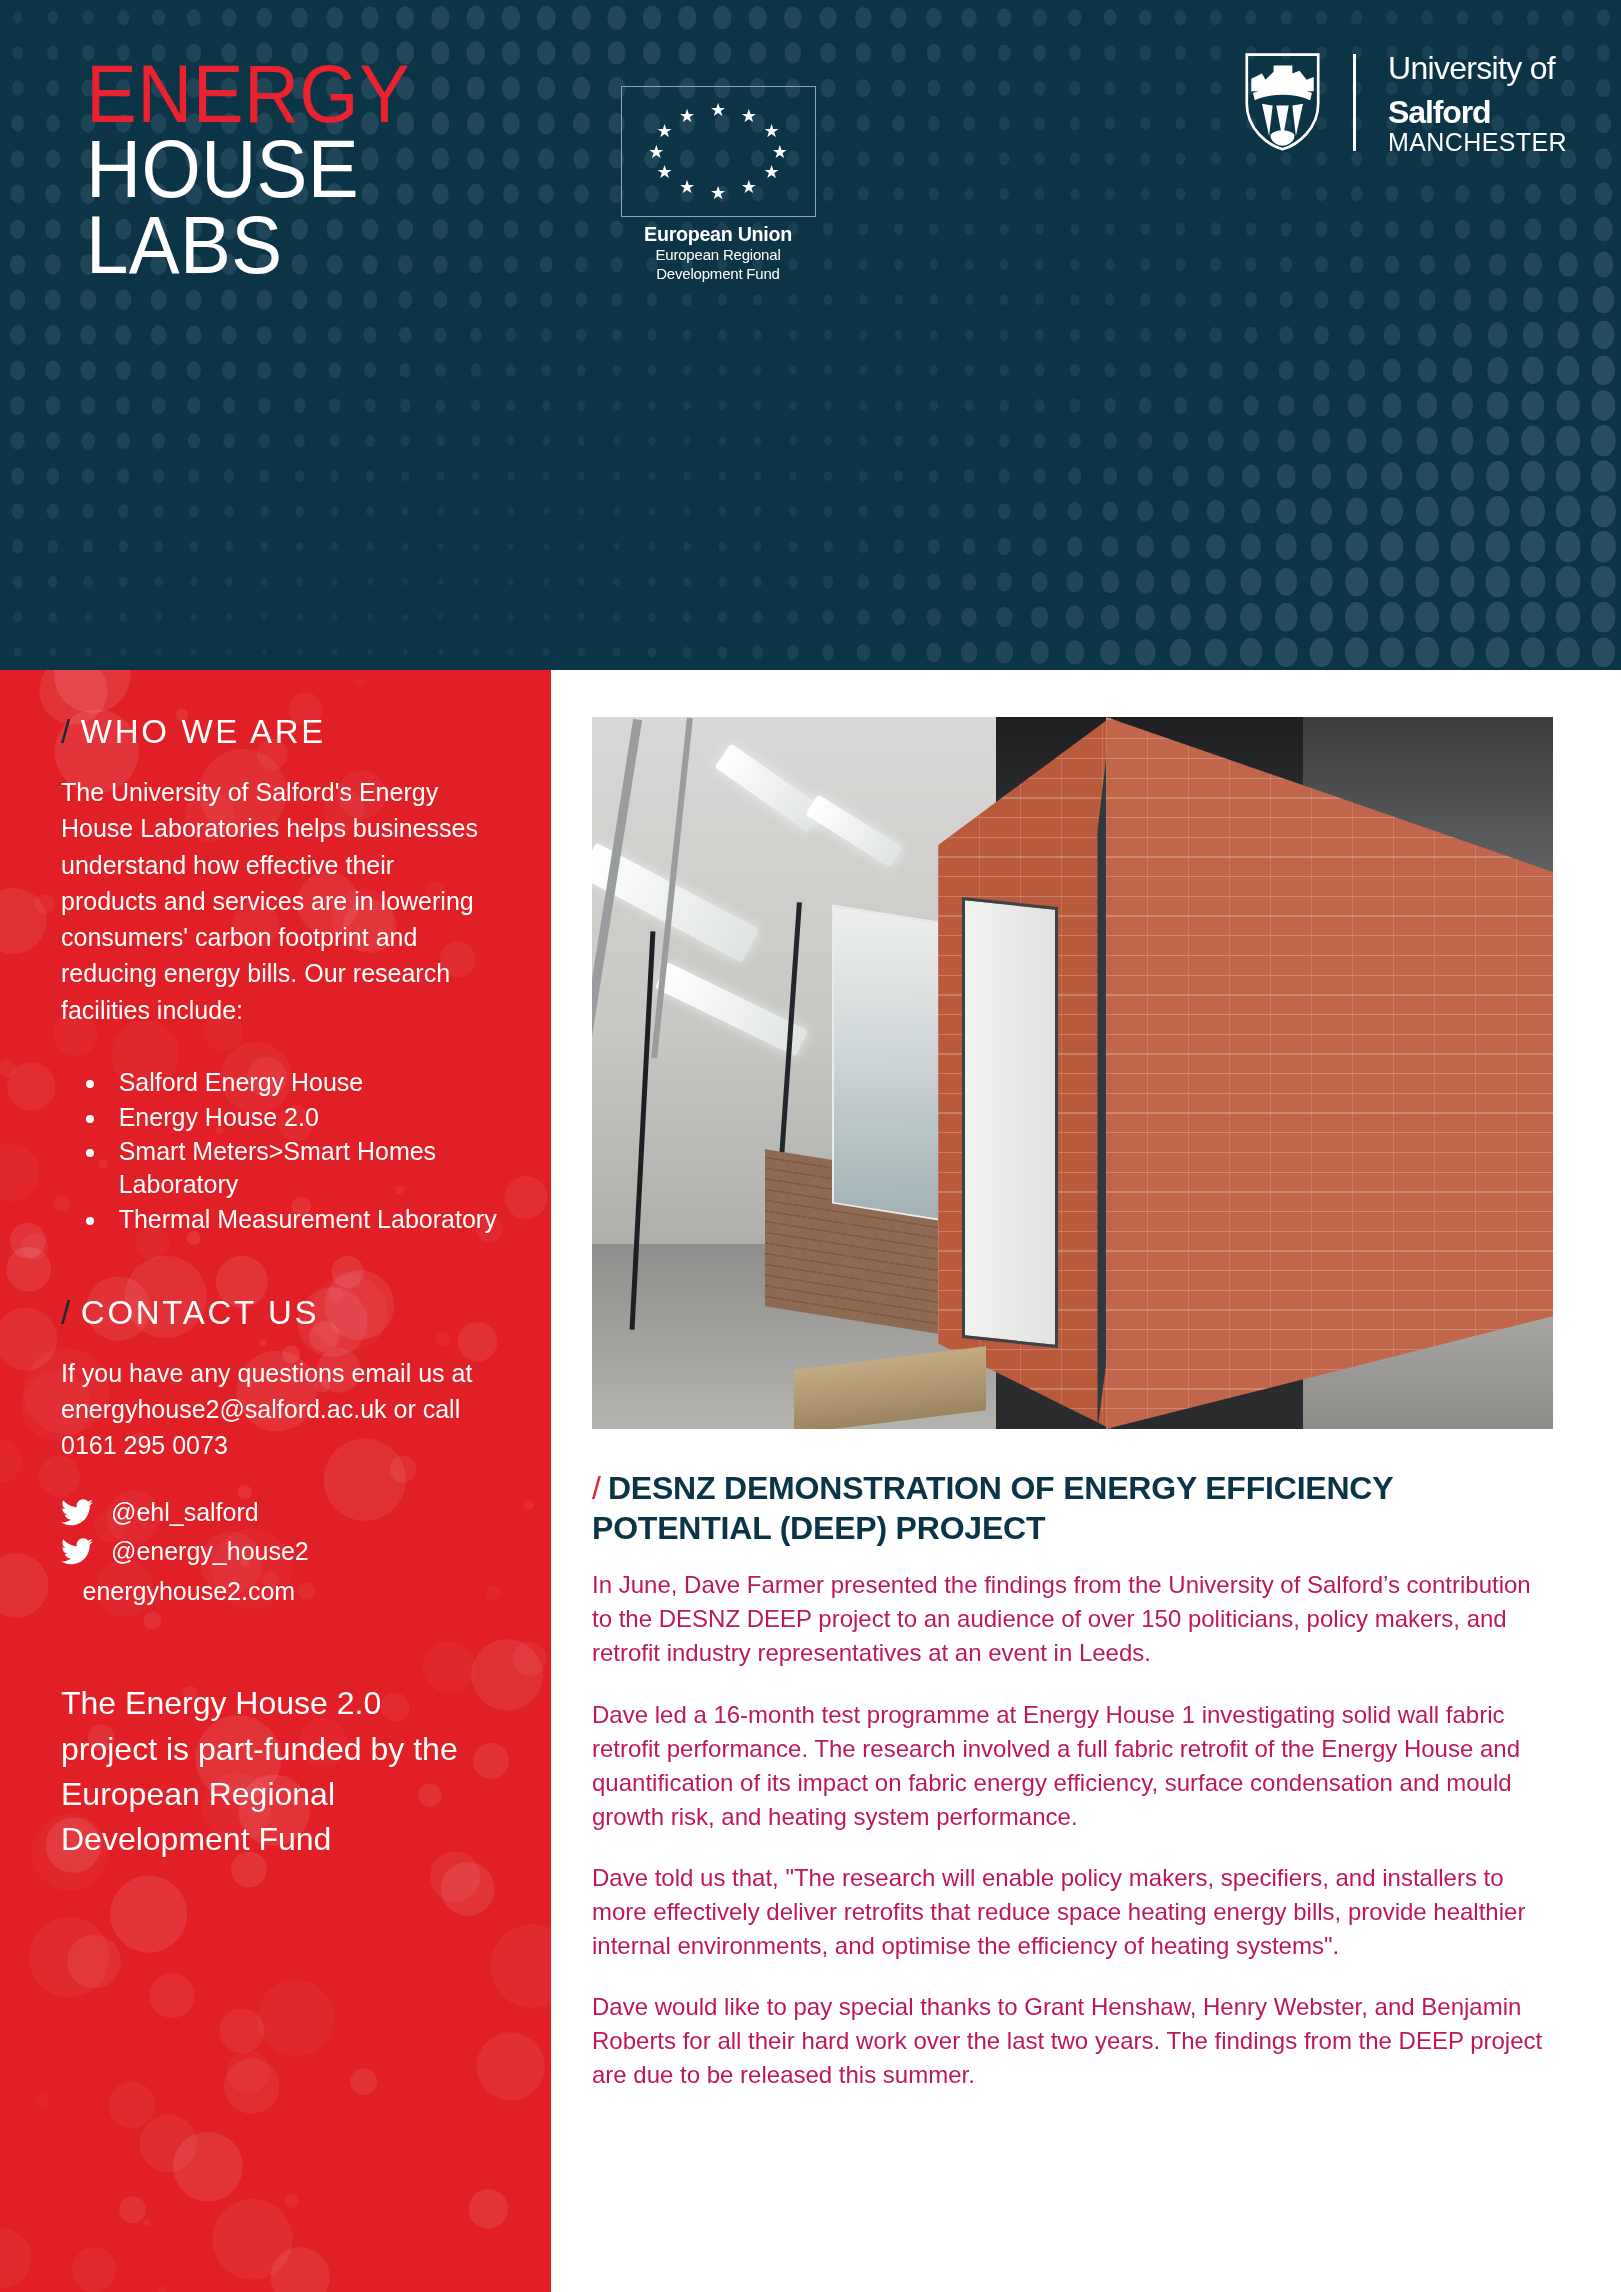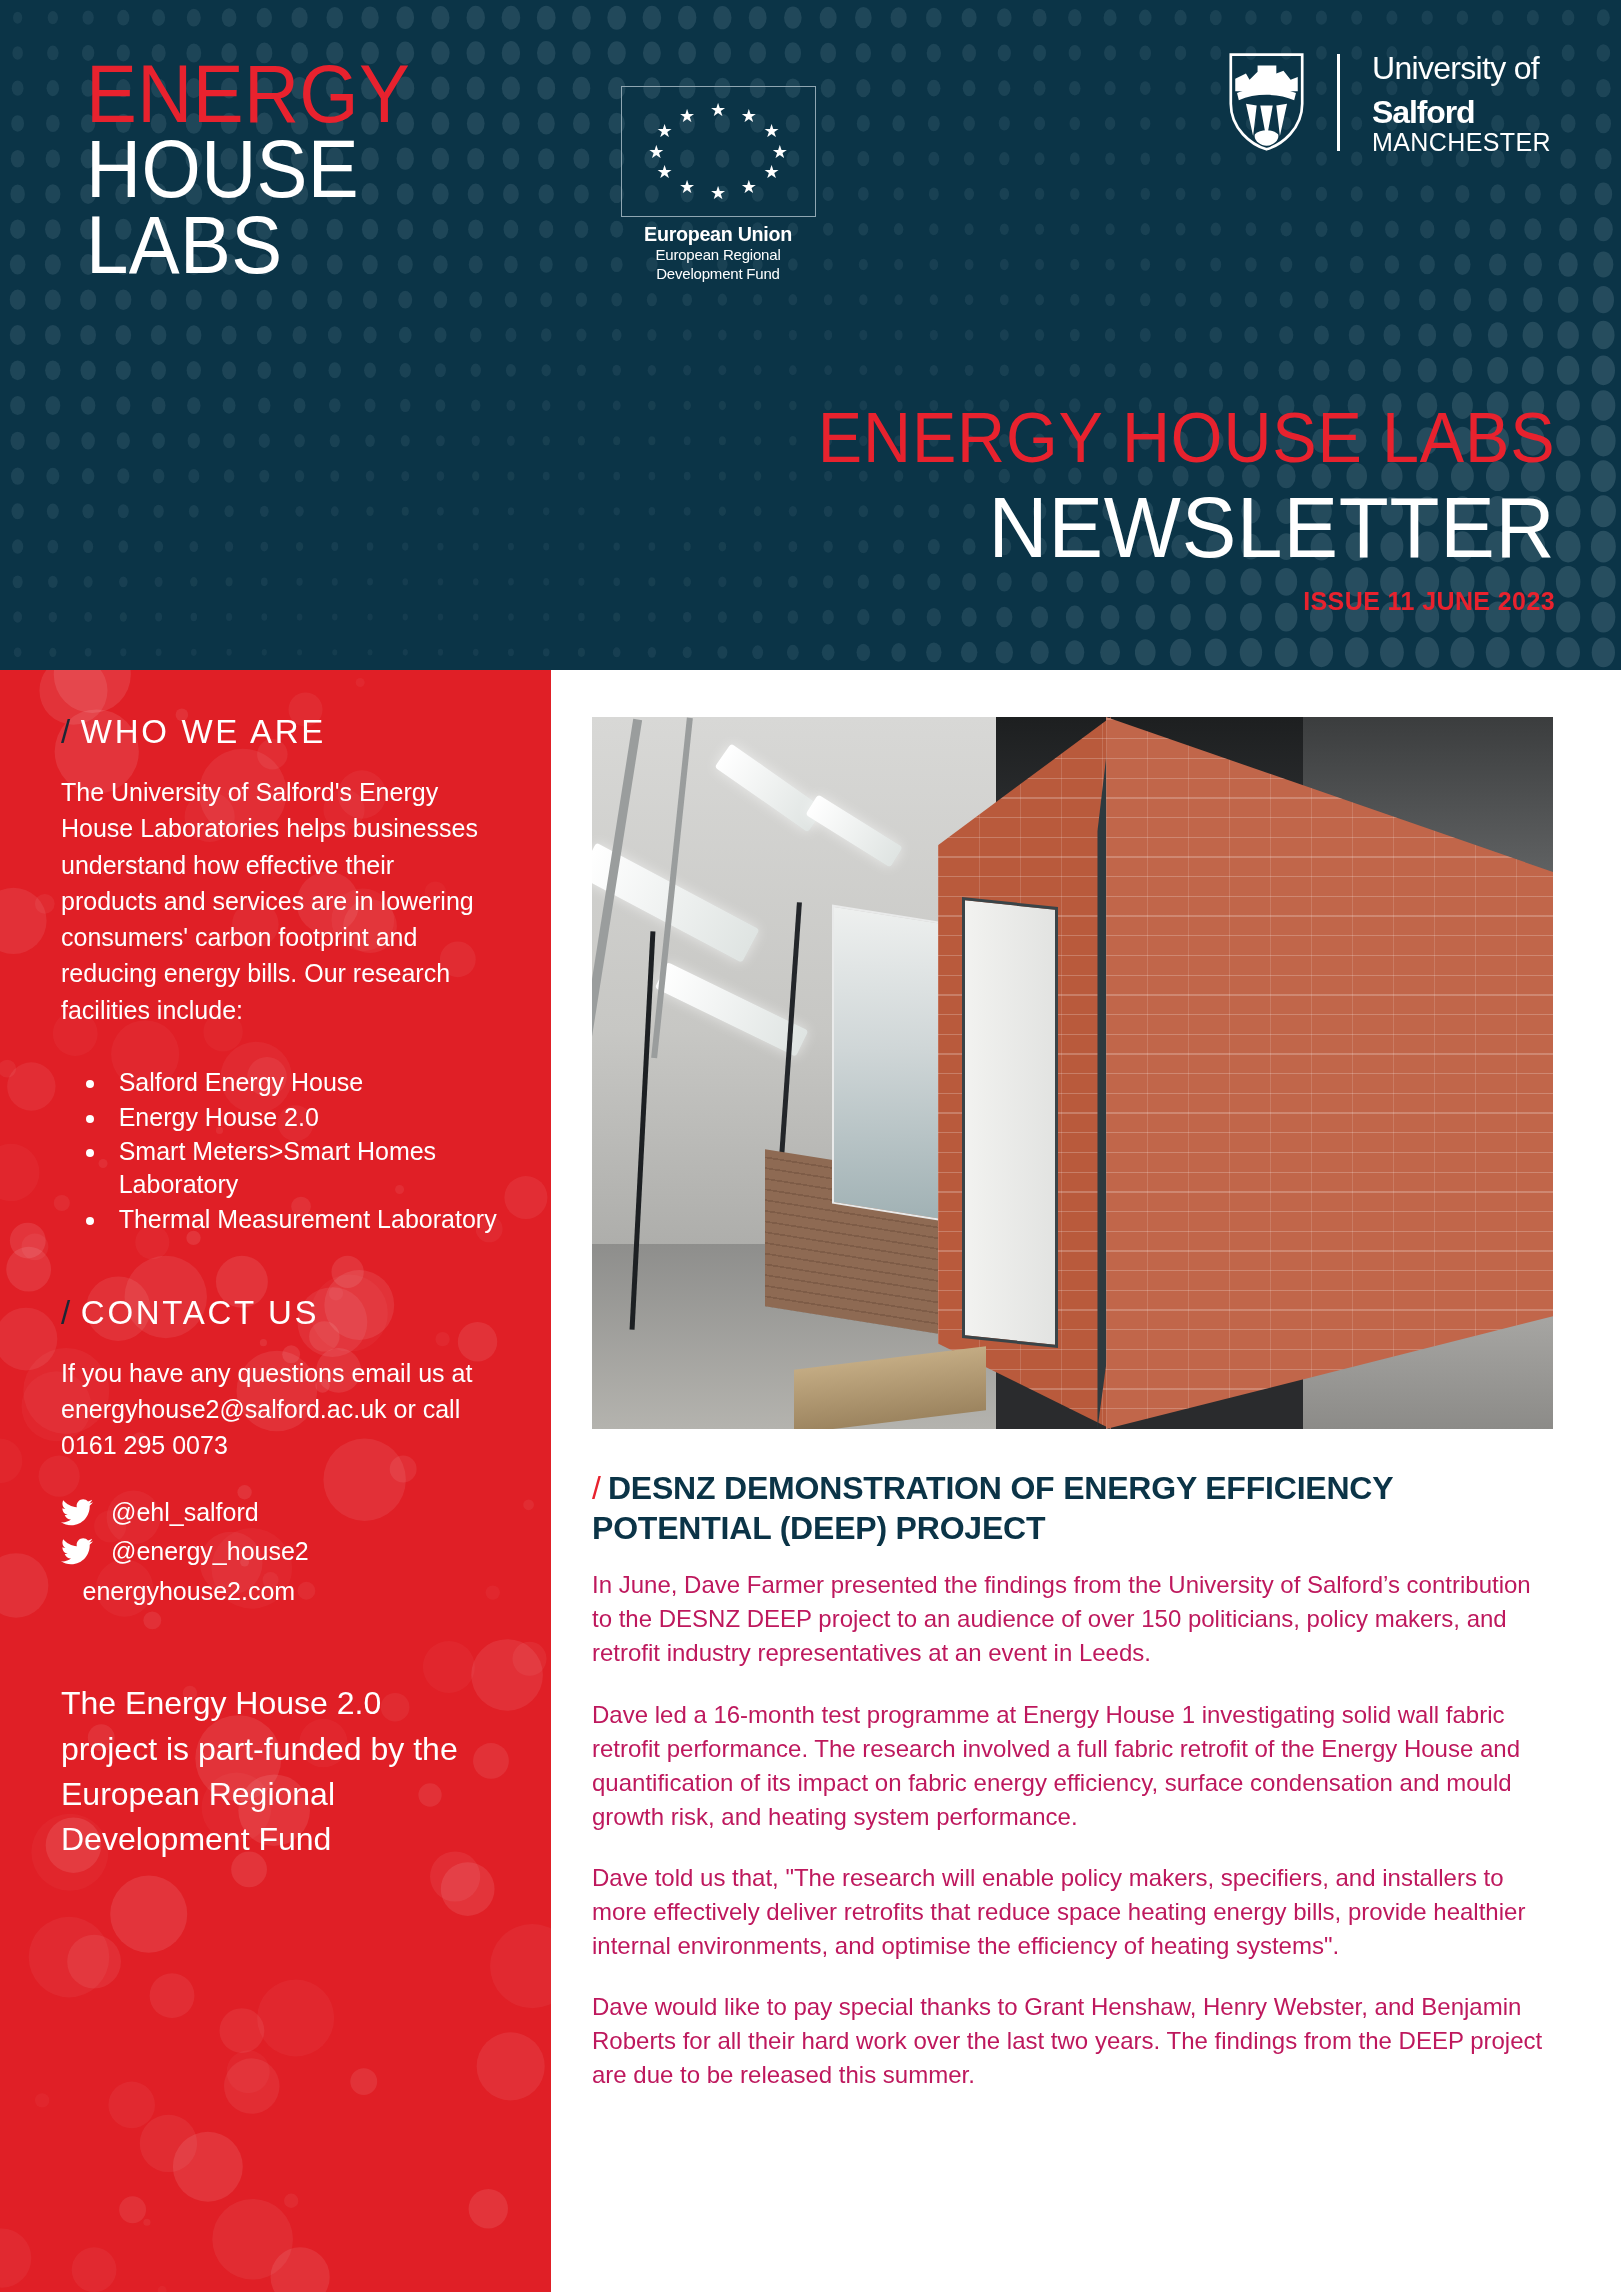--- a/index.html
+++ b/index.html
@@ -84,21 +84,21 @@
   .eu-sub {
     font-size: 15px;
     color: #ffffff;
     line-height: 1.25;
     letter-spacing: -0.2px;
   }
 
   
   .salford {
     position: absolute;
-    right: 70px;
+    right: 54px;
     top: 52px;
     display: flex;
     align-items: flex-start;
     gap: 32px;
   }
   .salford-shield { width: 77px; height: 100px; }
   .salford-rule {
     width: 2.7px;
     height: 97px;
     background: #ffffff;
@@ -1253,25 +1253,20 @@
         <path d="M30 92 C36 86 50 86 56 92 C58 99 50 105 43 105 C36 105 28 99 30 92 Z" fill="#ffffff"></path>
       </svg>
       <div class="salford-rule"></div>
       <div class="salford-text">
         <div class="s-univ">University of</div>
         <div class="s-name">Salford</div>
         <div class="s-city">MANCHESTER</div>
       </div>
     </div>
 
-    <div class="nl-title">
-      <div class="nl-line1">ENERGY HOUSE LABS</div>
-      <div class="nl-line2">NEWSLETTER</div>
-      <div class="nl-issue">ISSUE 11 JUNE 2023</div>
-    </div>
   </div>
 
   <div class="sidebar">
     <svg class="sidebar-bubbles" width="551" height="1623" viewBox="0 0 615 1812" preserveAspectRatio="none">
         <circle cx="302" cy="1016" r="9" fill="#ffffff" opacity="0.047"></circle>
         <circle cx="273" cy="918" r="8" fill="#ffffff" opacity="0.092"></circle>
         <circle cx="362" cy="744" r="17" fill="#ffffff" opacity="0.085"></circle>
         <circle cx="404" cy="139" r="27" fill="#ffffff" opacity="0.046"></circle>
         <circle cx="413" cy="286" r="30" fill="#ffffff" opacity="0.064"></circle>
         <circle cx="108" cy="91" r="47" fill="#ffffff" opacity="0.098"></circle>

